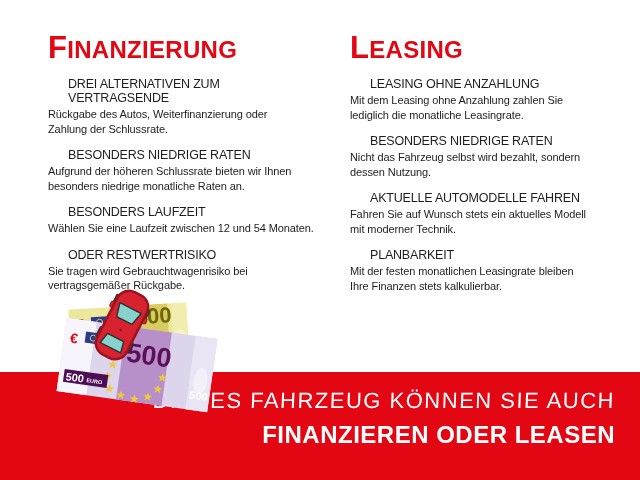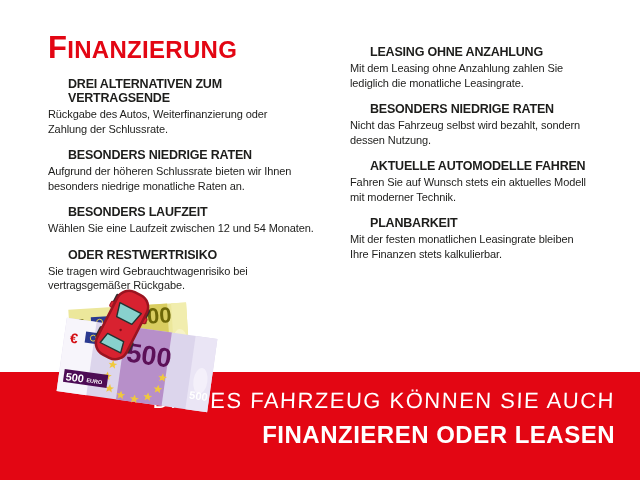--- a/index.html
+++ b/index.html
@@ -4,21 +4,21 @@
 <style>
   html,body{margin:0;padding:0;}
   body{width:640px;height:480px;position:relative;overflow:hidden;background:#ffffff;
        font-family:"Liberation Sans",sans-serif;color:#1d1d1b;}
   .content{position:absolute;left:48px;top:33px;display:flex;gap:30px;z-index:0;}
   .col{width:272px;}
   .col-header{font-size:24px;line-height:30px;font-weight:bold;color:#e30613;
               letter-spacing:.3px;margin:0 0 6px 0;}
   .col-header::first-letter{font-size:31px;}
   .section{margin-top:12px;}
-  .section-heading{font-size:12.5px;font-weight:bold;letter-spacing:-.2px;
+  .section-heading{font-size:12.5px;font-weight:normal;letter-spacing:-.2px;
                    margin:0 0 2px 0;color:#1d1d1b;padding-left:20px;}
   .section-body{font-size:11px;line-height:14.5px;letter-spacing:-.1px;
                 white-space:pre-line;color:#1d1d1b;}
   .banner{position:absolute;left:0;top:372px;width:640px;height:108px;background:#e30613;
           box-sizing:border-box;text-align:right;padding:16px 25px 0 0;z-index:1;}
   .banner-line1{color:#ffffff;font-size:22px;line-height:26px;letter-spacing:1.5px;
                 font-weight:normal;transform:skewX(-2deg);}
   .banner-line2{color:#ffffff;font-size:24px;line-height:32px;font-weight:bold;
                 letter-spacing:.5px;margin-top:5px;}
   .illus{position:absolute;left:33px;top:276px;z-index:2;}
@@ -45,20 +45,21 @@
       <div class="section-body">Wählen Sie eine Laufzeit zwischen 12 und 54 Monaten.</div>
     </div>
     <div class="section">
       <div class="section-heading">ODER RESTWERTRISIKO</div>
       <div class="section-body">Sie tragen wird Gebrauchtwagenrisiko bei
 vertragsgemäßer Rückgabe.</div>
     </div>
   </div>
 
   <div class="col">
+    <div class="col-header">LEASING</div>
     <div class="section">
       <div class="section-heading">LEASING OHNE ANZAHLUNG</div>
       <div class="section-body">Mit dem Leasing ohne Anzahlung zahlen Sie
 lediglich die monatliche Leasingrate.</div>
     </div>
     <div class="section">
       <div class="section-heading">BESONDERS NIEDRIGE RATEN</div>
       <div class="section-body">Nicht das Fahrzeug selbst wird bezahlt, sondern
 dessen Nutzung.</div>
     </div>

